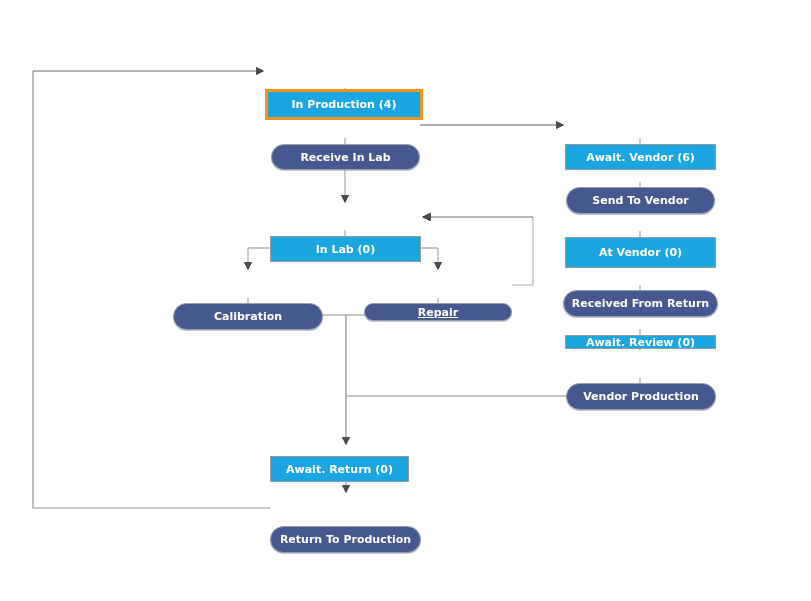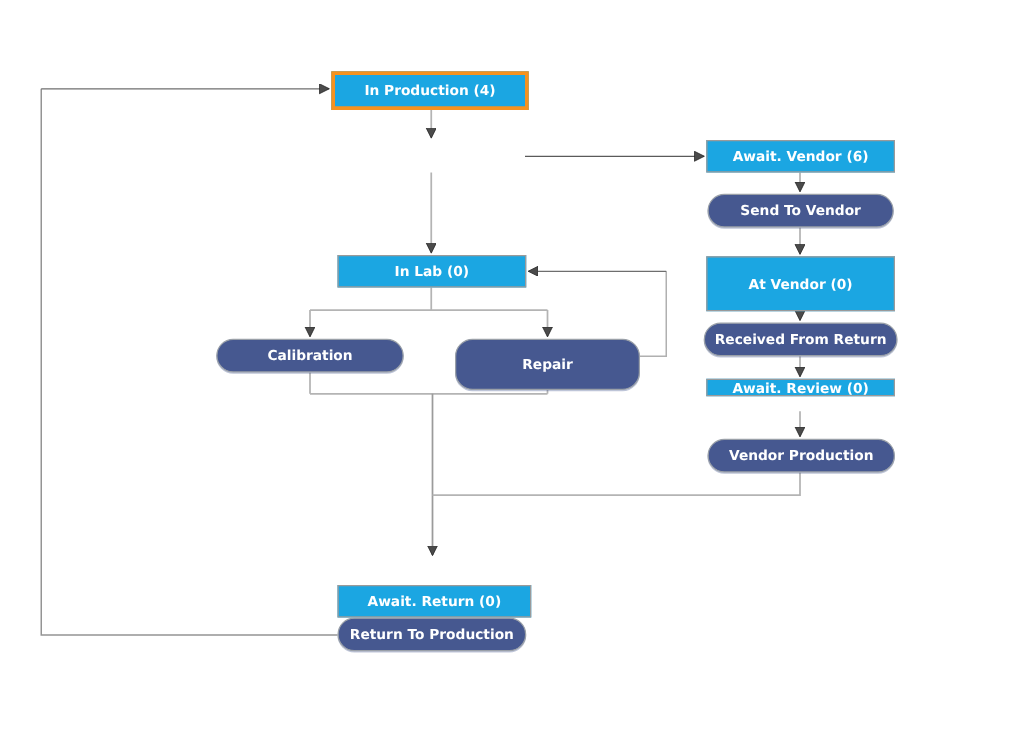--- a/index.html
+++ b/index.html
@@ -14,20 +14,21 @@
   .node{
     position:absolute;
     box-sizing:border-box;
     display:flex;align-items:center;justify-content:center;
     color:#ffffff;
     font-size:11px;font-weight:bold;
     text-align:center;
     white-space:nowrap;
     cursor:default;
     user-select:none;
+    margin-top:32px;
   }
   .state{
     background:#1BA6E2;
     border:1px solid #9a9a9a;
   }
   .state.selected{
     border:3px solid #F6921E;
   }
   .activity{
     background:#465890;
@@ -79,58 +80,61 @@
     <path d="M533,217 L423,217" stroke="#6e6e6e" stroke-width="1" fill="none" marker-end="url(#arr)"></path>
 
     <path d="M270,508 L33,508 L33,71" stroke="#949494" stroke-width="1.2" fill="none"></path>
     <path d="M33,71 L263,71" stroke="#6e6e6e" stroke-width="1" fill="none" marker-end="url(#arr)"></path>
   </svg>
 
   <div class="node state selected" style="left:265px;top:57px;width:158px;height:31px;">
     <span>In Production (4)</span>
   </div>
 
+  <div class="node activity" style="left:271px;top:112px;width:149px;height:26px;">
+    <span>Receive In Lab</span>
+  </div>
 
   <div class="node state" style="left:565px;top:112px;width:151px;height:26px;">
     <span>Await. Vendor (6)</span>
   </div>
 
   <div class="node activity" style="left:566px;top:155px;width:149px;height:27px;">
     <span>Send To Vendor</span>
   </div>
 
   <div class="node state" style="left:270px;top:204px;width:151px;height:26px;">
     <span>In Lab (0)</span>
   </div>
 
-  <div class="node state" style="left:565px;top:205px;width:151px;height:44px;">
+  <div class="node state" style="left:565px;top:205px;width:151px;height:31px;">
     <span>At Vendor (0)</span>
   </div>
 
   <div class="node activity" style="left:563px;top:258px;width:155px;height:27px;">
     <span>Received From Return</span>
   </div>
 
   <div class="node activity" style="left:173px;top:271px;width:150px;height:27px;">
     <span>Calibration</span>
   </div>
 
-  <div class="node activity" style="left:364px;top:271px;width:148px;height:41px;">
+  <div class="node activity" style="left:364px;top:271px;width:148px;height:18px;text-decoration:underline;">
     <span>Repair</span>
   </div>
 
   <div class="node state" style="left:565px;top:303px;width:151px;height:14px;">
     <span>Await. Review (0)</span>
   </div>
 
   <div class="node activity" style="left:566px;top:351px;width:150px;height:27px;">
     <span>Vendor Production</span>
   </div>
 
-  <div class="node state" style="left:270px;top:468px;width:155px;height:26px;">
+  <div class="node state" style="left:270px;top:424px;width:139px;height:26px;">
     <span>Await. Return (0)</span>
   </div>
 
   <div class="node activity" style="left:270px;top:494px;width:151px;height:27px;">
     <span>Return To Production</span>
   </div>
 
 </div>
 
 </body></html>

